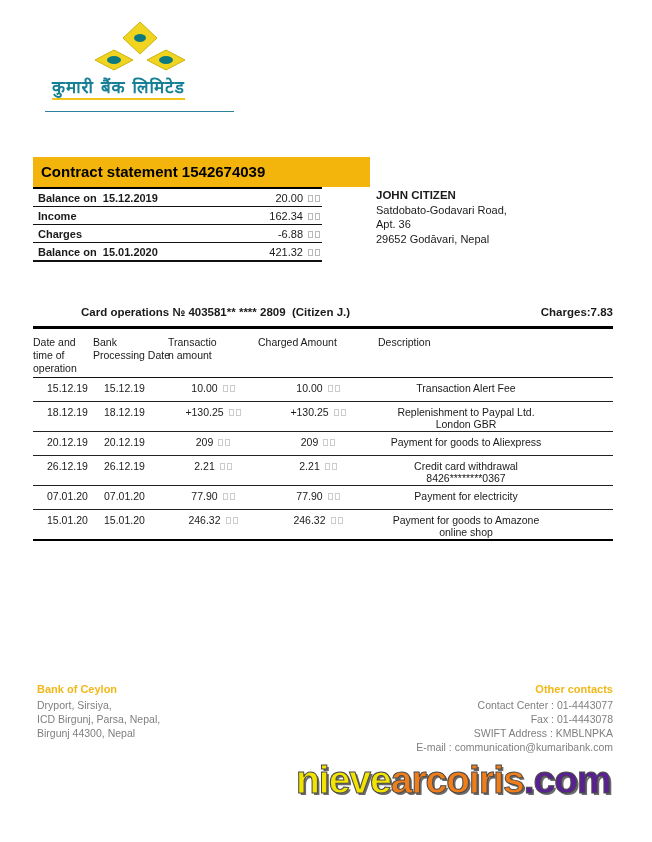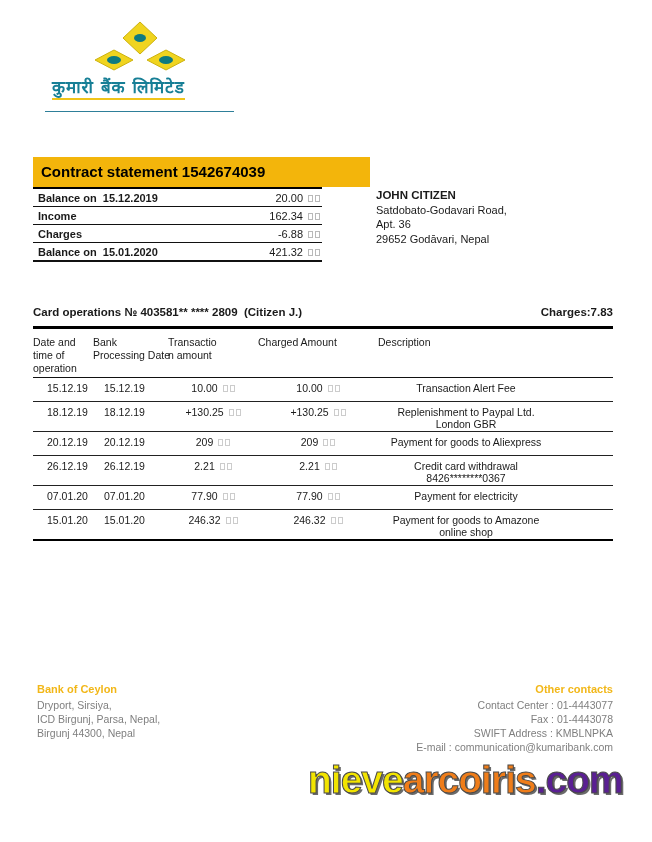--- a/index.html
+++ b/index.html
@@ -45,21 +45,21 @@
   .tofu-pair.light i { border-color:#cccccc; }
 
   
   .recipient { position:absolute; left:376px; top:188px; font-size:11px; line-height:14.5px; }
   .recipient .name { font-weight:bold; font-size:11.5px; }
 
   
   .card-section { position:absolute; left:33px; top:306px; width:580px; }
   .card-head { display:flex; justify-content:space-between; align-items:flex-end;
                font-weight:bold; font-size:11.5px; padding-bottom:8px; border-bottom:3px solid #000; }
-  .card-head .title { white-space:pre; }
+  .card-head .title { white-space:pre;margin-left:48px; }
 
   table.ops { border-collapse:collapse; width:580px; table-layout:fixed; font-size:10.5px; }
   table.ops col.w1{width:60px} table.ops col.w2{width:75px} table.ops col.w3{width:90px}
   table.ops col.w4{width:120px} table.ops col.w5{width:235px}
   table.ops th {
     font-weight:normal; vertical-align:top; text-align:left;
     padding:7px 0 0 0; height:48px; box-sizing:border-box;
     border-bottom:1.6px solid #111; white-space:pre; line-height:13px;
   }
   th.h1 { padding-left:4px; }
@@ -73,21 +73,21 @@
   td.c5 { text-align:center; padding-right:60px; }
   table.ops tbody tr:last-child td { border-bottom:2.4px solid #000; }
 
   
   .footer-left  { position:absolute; left:37px;  top:682px; font-size:10.5px; color:#7f7f7f; line-height:14px; }
   .footer-right { position:absolute; right:39px; top:682px; font-size:10.5px; color:#7f7f7f; line-height:14px; text-align:right; }
   .footer-title { color:#f2b718; font-weight:bold; font-size:11px; margin-bottom:2px; }
 
   
   .watermark {
-    position:absolute; left:308px; top:758px;
+    position:absolute; left:296px; top:758px;
     font-size:39px; font-weight:bold; letter-spacing:-1px; white-space:nowrap;
     -webkit-text-stroke:1px #4a4a4a;
     text-shadow:2px 2px 0 #6b6b6b;
   }
   .wm-yellow { color:#f2e400; }
   .wm-orange { color:#ef7d1a; }
   .wm-purple { color:#5a1f93; }
 </style>
 </head>
 <body>

